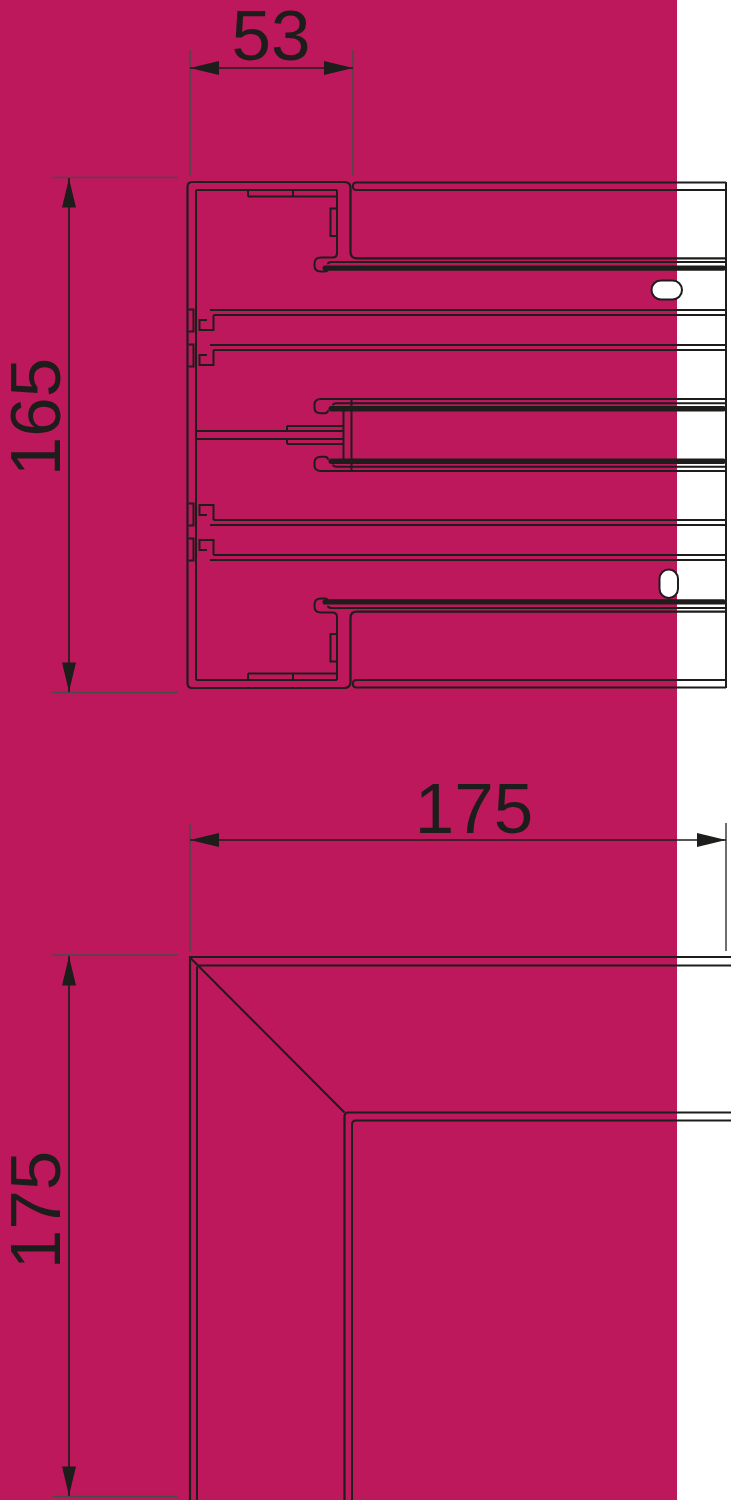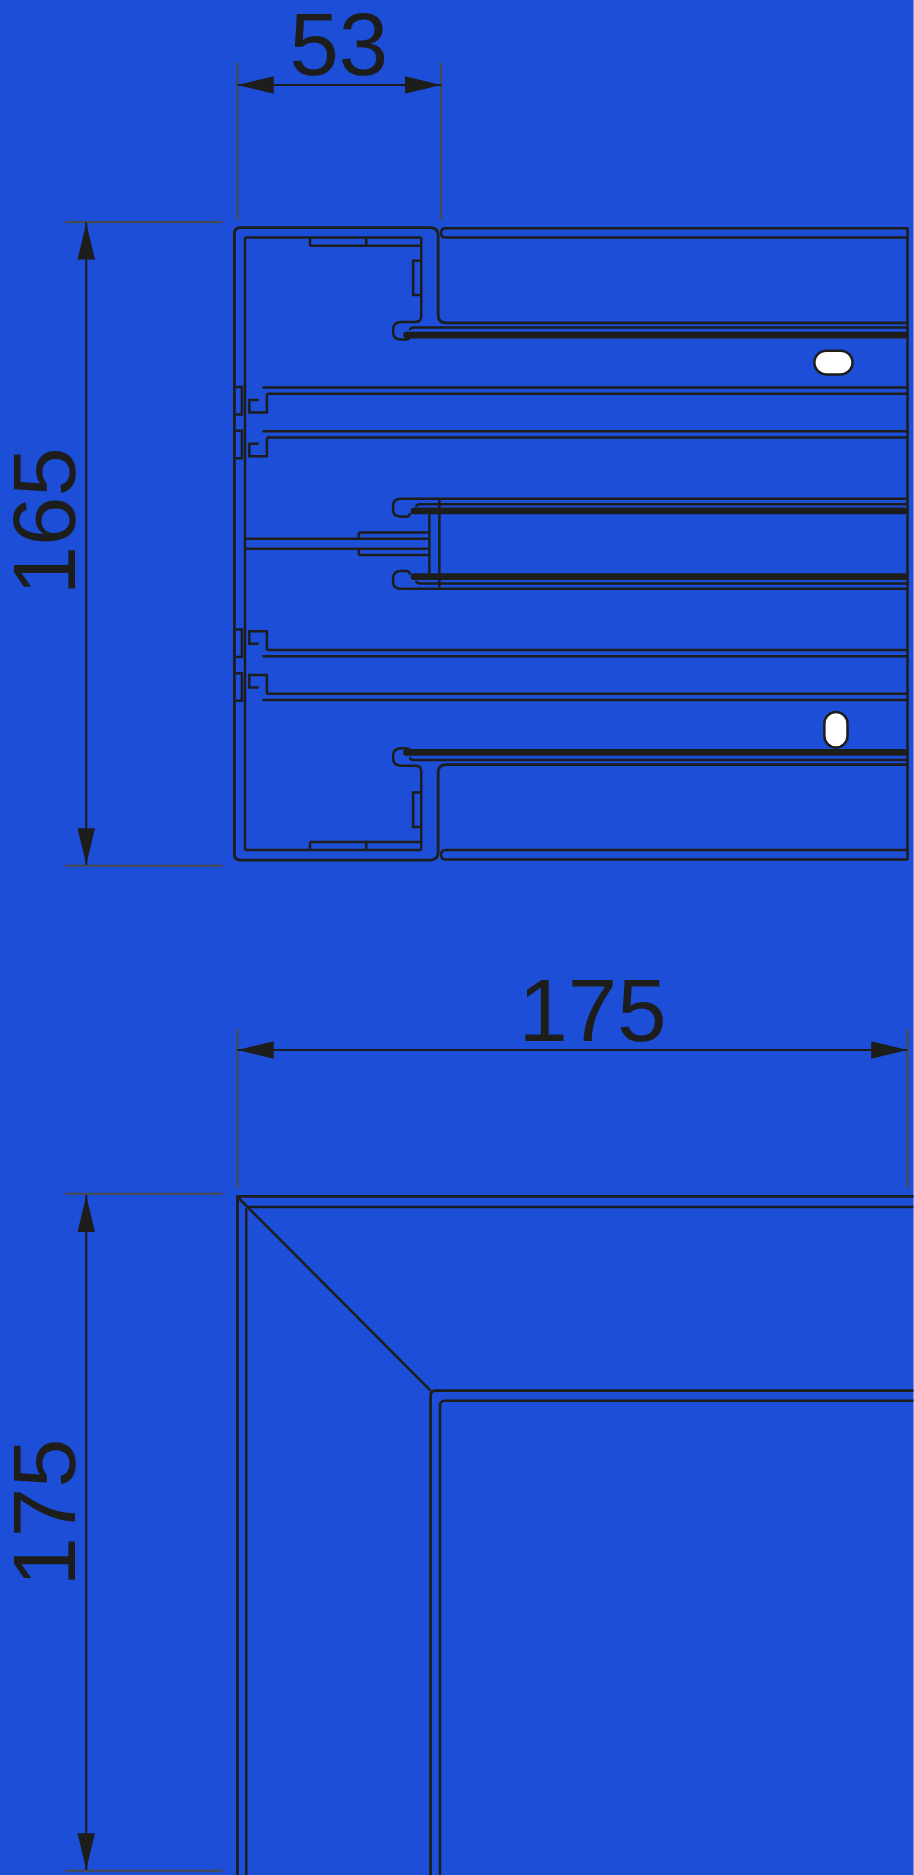--- a/index.html
+++ b/index.html
@@ -5,23 +5,23 @@
   html, body {
     margin: 0;
     padding: 0;
     background: #ffffff;
     width: 731px;
     height: 1500px;
     overflow: hidden;
   }
   .stage {
     position: relative;
-    width: 731px;
+    width: 677px;
     height: 1500px;
-    background: #1d4ed8;
+    background: #be185d;
   }
   svg {
     display: block;
   }
   .ln  { fill: none; stroke: #1d1d1b; stroke-width: 2.2; stroke-linecap: butt; }
   .ln2 { fill: none; stroke: #1d1d1b; stroke-width: 2;   stroke-linecap: butt; }
   .dim { fill: none; stroke: #1d1d1b; stroke-width: 1.7; }
   .ext { fill: none; stroke: #4a4a48; stroke-width: 1.6; }
   .arr { fill: #1d1d1b; stroke: none; }
   .band { fill: #1d1d1b; stroke: none; }

